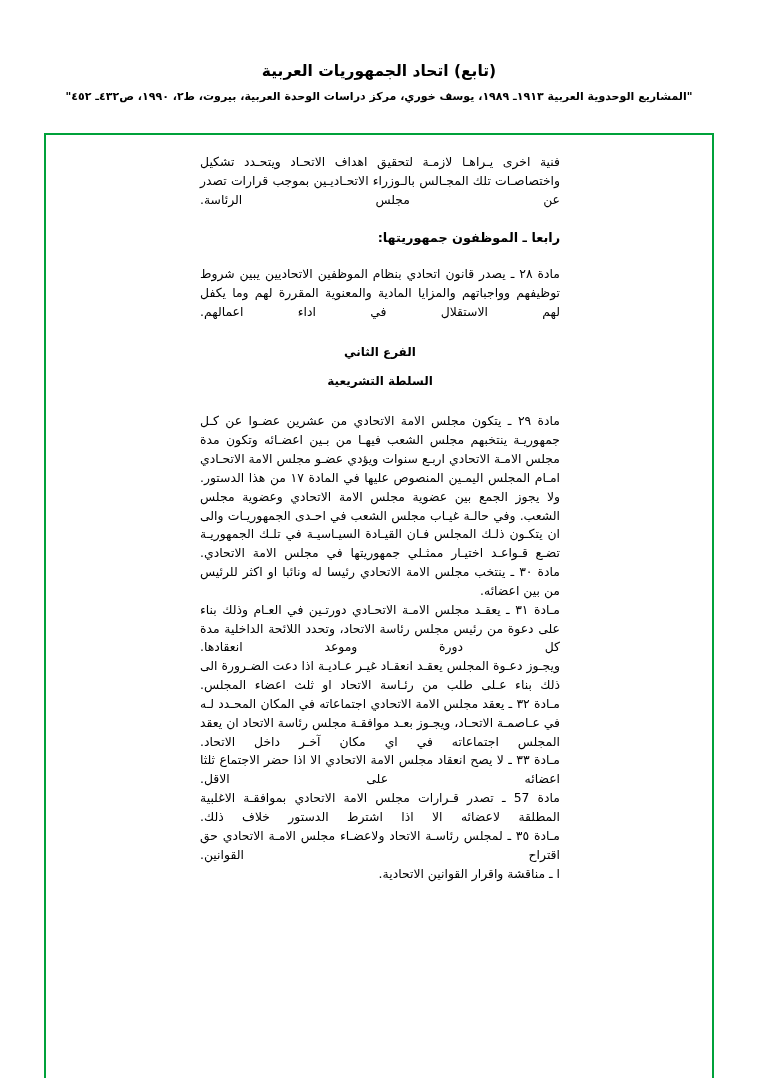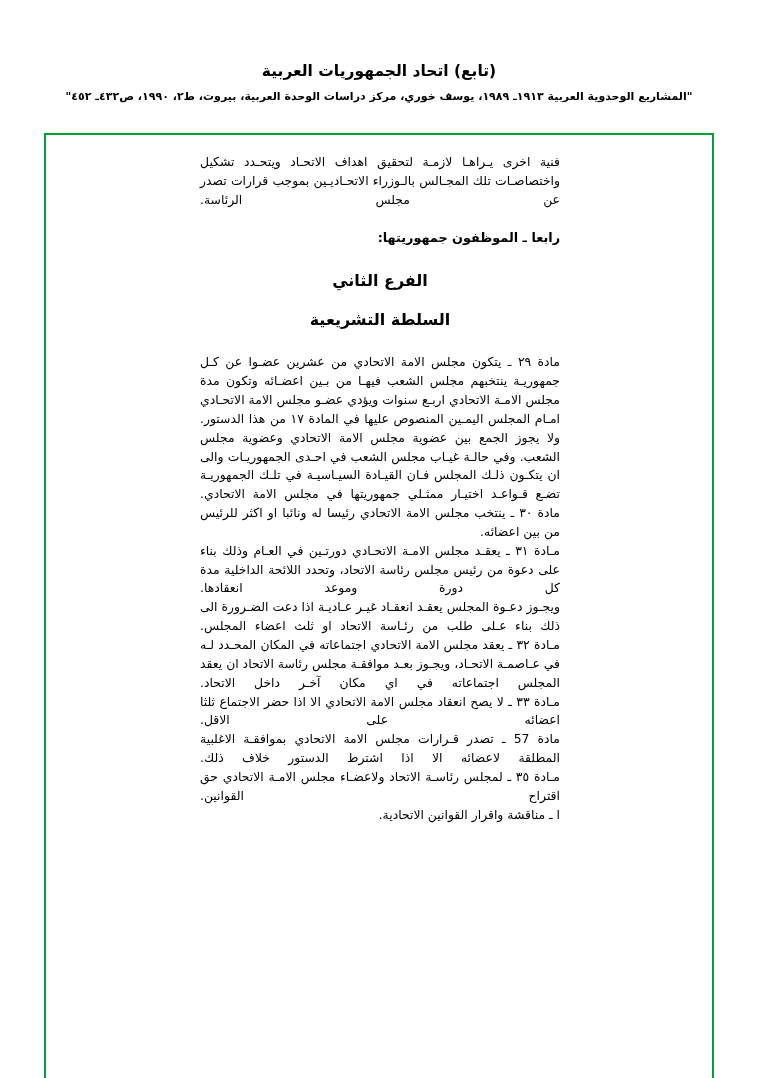--- a/index.html
+++ b/index.html
@@ -71,21 +71,21 @@
   .para.plain {
     text-align: justify;
     text-align-last: right;
   }
   .gap-md { margin-top: 18px; }
   .gap-lg { margin-top: 22px; }
   .center-head {
     text-align: right;
     text-align-last: center;
     font-weight: bold;
-    font-size: 16px;
+    font-size: 12px;
     line-height: 1.45;
     direction: rtl;
   }
   .section-label {
     font-weight: bold;
     font-size: 12.8px;
     text-align: center;
     text-align-last: center;
     direction: rtl;
   }
@@ -110,20 +110,21 @@
   </div>
 
   <div class="frame"></div>
 
   <div class="content">
 
     <p class="para justified">فنية اخرى يـراهـا لازمـة لتحقيق اهداف الاتحـاد ويتحـدد تشكيل واختصاصـات تلك المجـالس بالـوزراء الاتحـاديـين بموجب قرارات تصدر عن مجلس الرئاسة.</p>
 
     <p class="para plain gap-md section-label">رابعا ـ الموظفون جمهوريتها:</p>
 
+    <p class="para justified gap-md">مادة ٢٨ ـ يصدر قانون اتحادي بنظام الموظفين الاتحاديين يبين شروط توظيفهم وواجباتهم والمزايا المادية والمعنوية المقررة لهم وما يكفل لهم الاستقلال في اداء اعمالهم.</p>
 
     <p class="center-head gap-lg">الفرع الثاني</p>
     <p class="center-head">السلطة التشريعية</p>
 
     <p class="para justified gap-lg">مادة ٢٩ ـ يتكون مجلس الامة الاتحادي من عشرين عضـوا عن كـل جمهوريـة ينتخبهم مجلس الشعب فيهـا من بـين اعضـائه وتكون مدة مجلس الامـة الاتحادي اربـع سنوات ويؤدي عضـو مجلس الامة الاتحـادي امـام المجلس اليمـين المنصوص عليها في المادة ١٧ من هذا الدستور.</p>
 
     <p class="para justified">ولا يجوز الجمع بين عضوية مجلس الامة الاتحادي وعضوية مجلس الشعب. وفي حالـة غيـاب مجلس الشعب في احـدى الجمهوريـات والى ان يتكـون ذلـك المجلس فـان القيـادة السيـاسيـة في تلـك الجمهوريـة تضـع قـواعـد اختيـار ممثـلي جمهوريتها في مجلس الامة الاتحادي.</p>
 
     <p class="para plain">مادة ٣٠ ـ ينتخب مجلس الامة الاتحادي رئيسا له ونائبا او اكثر للرئيس من بين اعضائه.</p>
 

